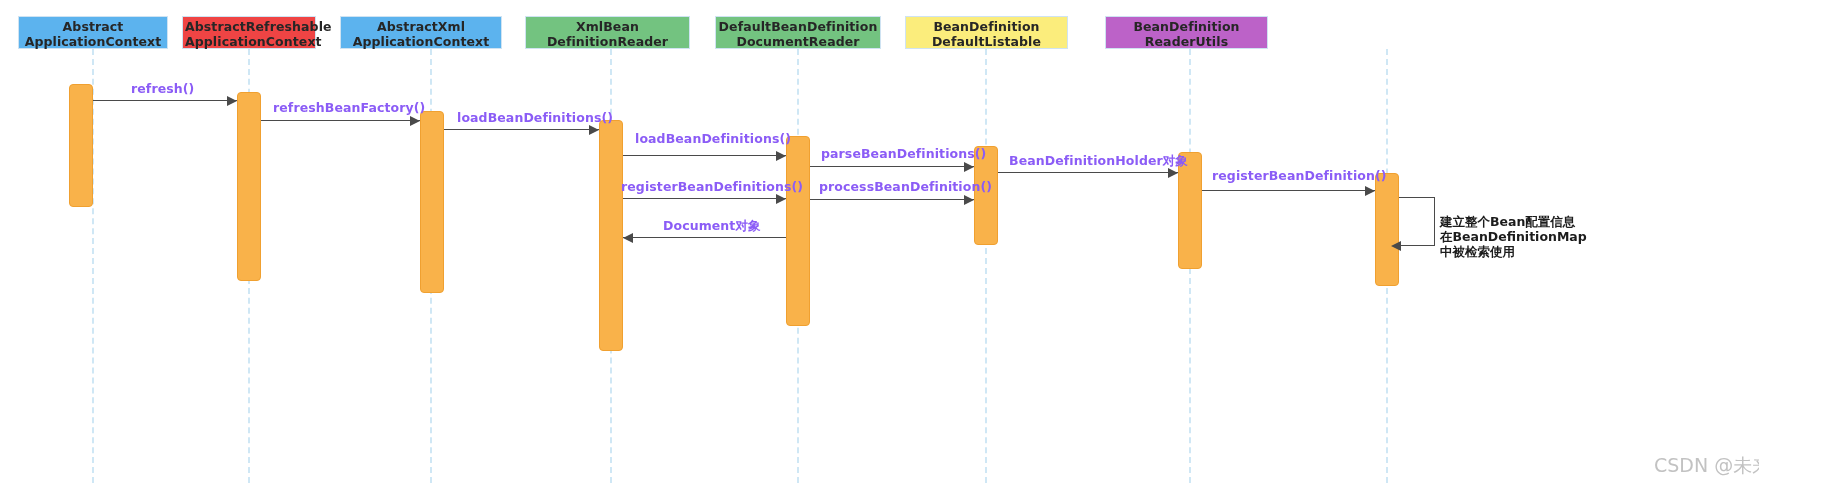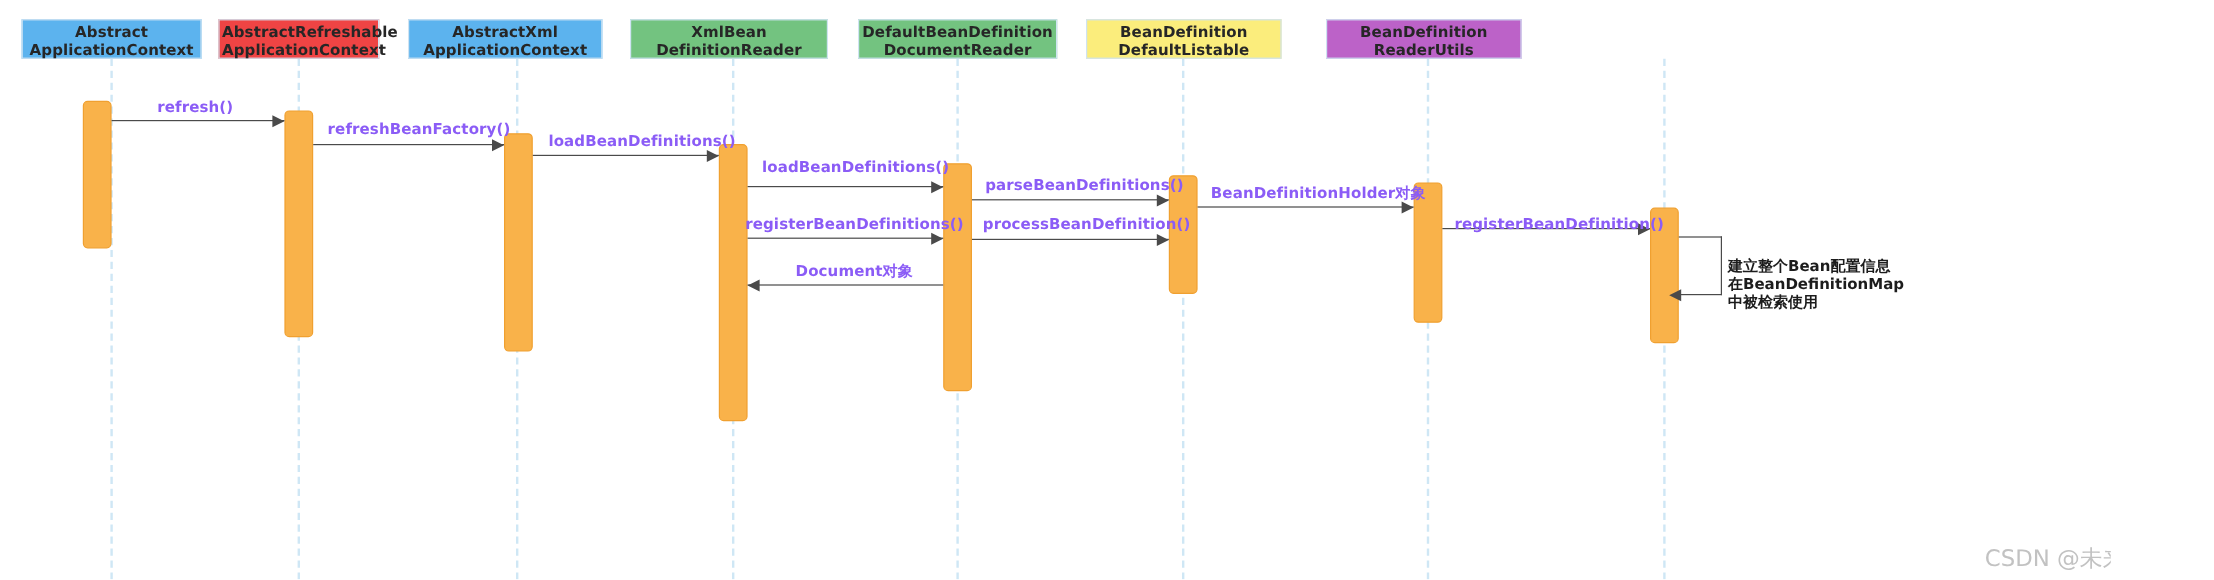--- a/index.html
+++ b/index.html
@@ -162,21 +162,21 @@
     <div class="msg-arrow" style="top: 194px; left: 776px;"></div>
     <div class="msg-label" style="left: 621px; top: 179px;">registerBeanDefinitions()</div>
     <div class="msg-line" style="left: 810px; top: 199px; width: 164px;"></div>
     <div class="msg-arrow" style="top: 195px; left: 964px;"></div>
     <div class="msg-label" style="left: 819px; top: 179px;">processBeanDefinition()</div>
     <div class="msg-line" style="left: 998px; top: 172px; width: 180px;"></div>
     <div class="msg-arrow" style="top: 168px; left: 1168px;"></div>
     <div class="msg-label" style="left: 1009px; top: 153px;">BeanDefinitionHolder对象</div>
     <div class="msg-line" style="left: 1202px; top: 190px; width: 173px;"></div>
     <div class="msg-arrow" style="top: 186px; left: 1365px;"></div>
-    <div class="msg-label" style="left: 1212px; top: 179px;">registerBeanDefinition()</div>
+    <div class="msg-label" style="left: 1212px; top: 168px;">registerBeanDefinition()</div>
     <div class="msg-line" style="left: 623px; top: 237px; width: 163px;"></div>
     <div class="msg-arrow left" style="top: 233px; left: 623px;"></div>
     <div class="msg-label" style="left: 663px; top: 218px;">Document对象</div>
     <div class="selfloop" style="left: 1399px; top: 197px; width: 36px; height: 49px;"></div>
     <div class="msg-arrow left" style="left: 1391px; top: 241px;"></div>
     <div class="note" style="left: 1440px; top: 214px;">
       <span class="ln">建立整个Bean配置信息</span>
       <span class="ln">在BeanDefinitionMap</span>
       <span class="ln">中被检索使用</span>
     </div>

